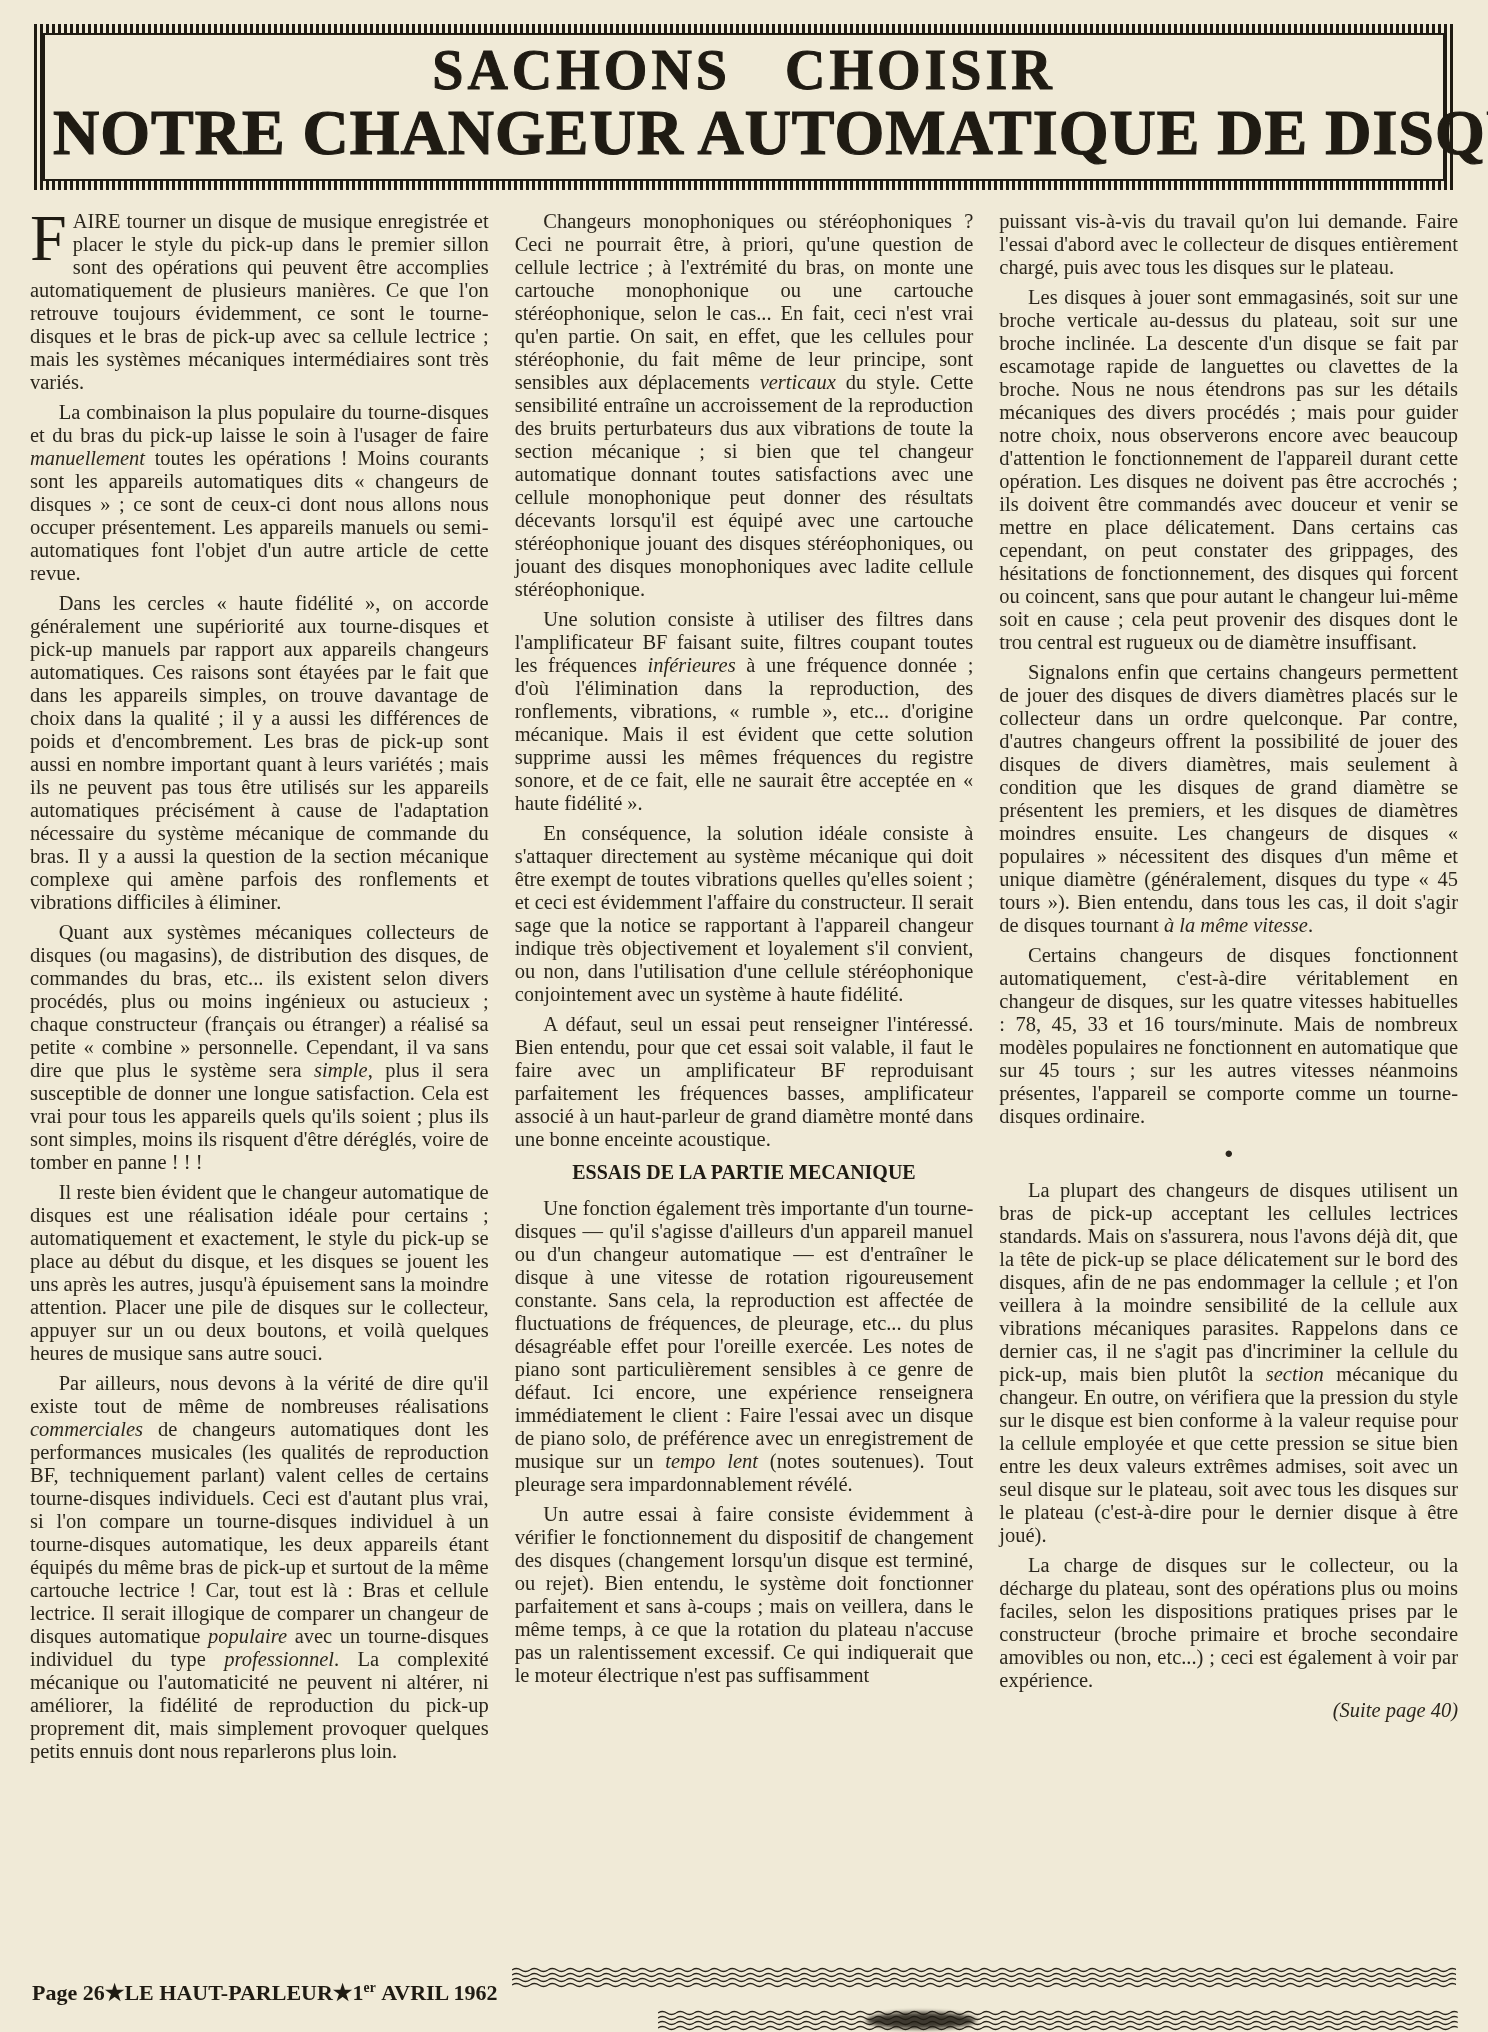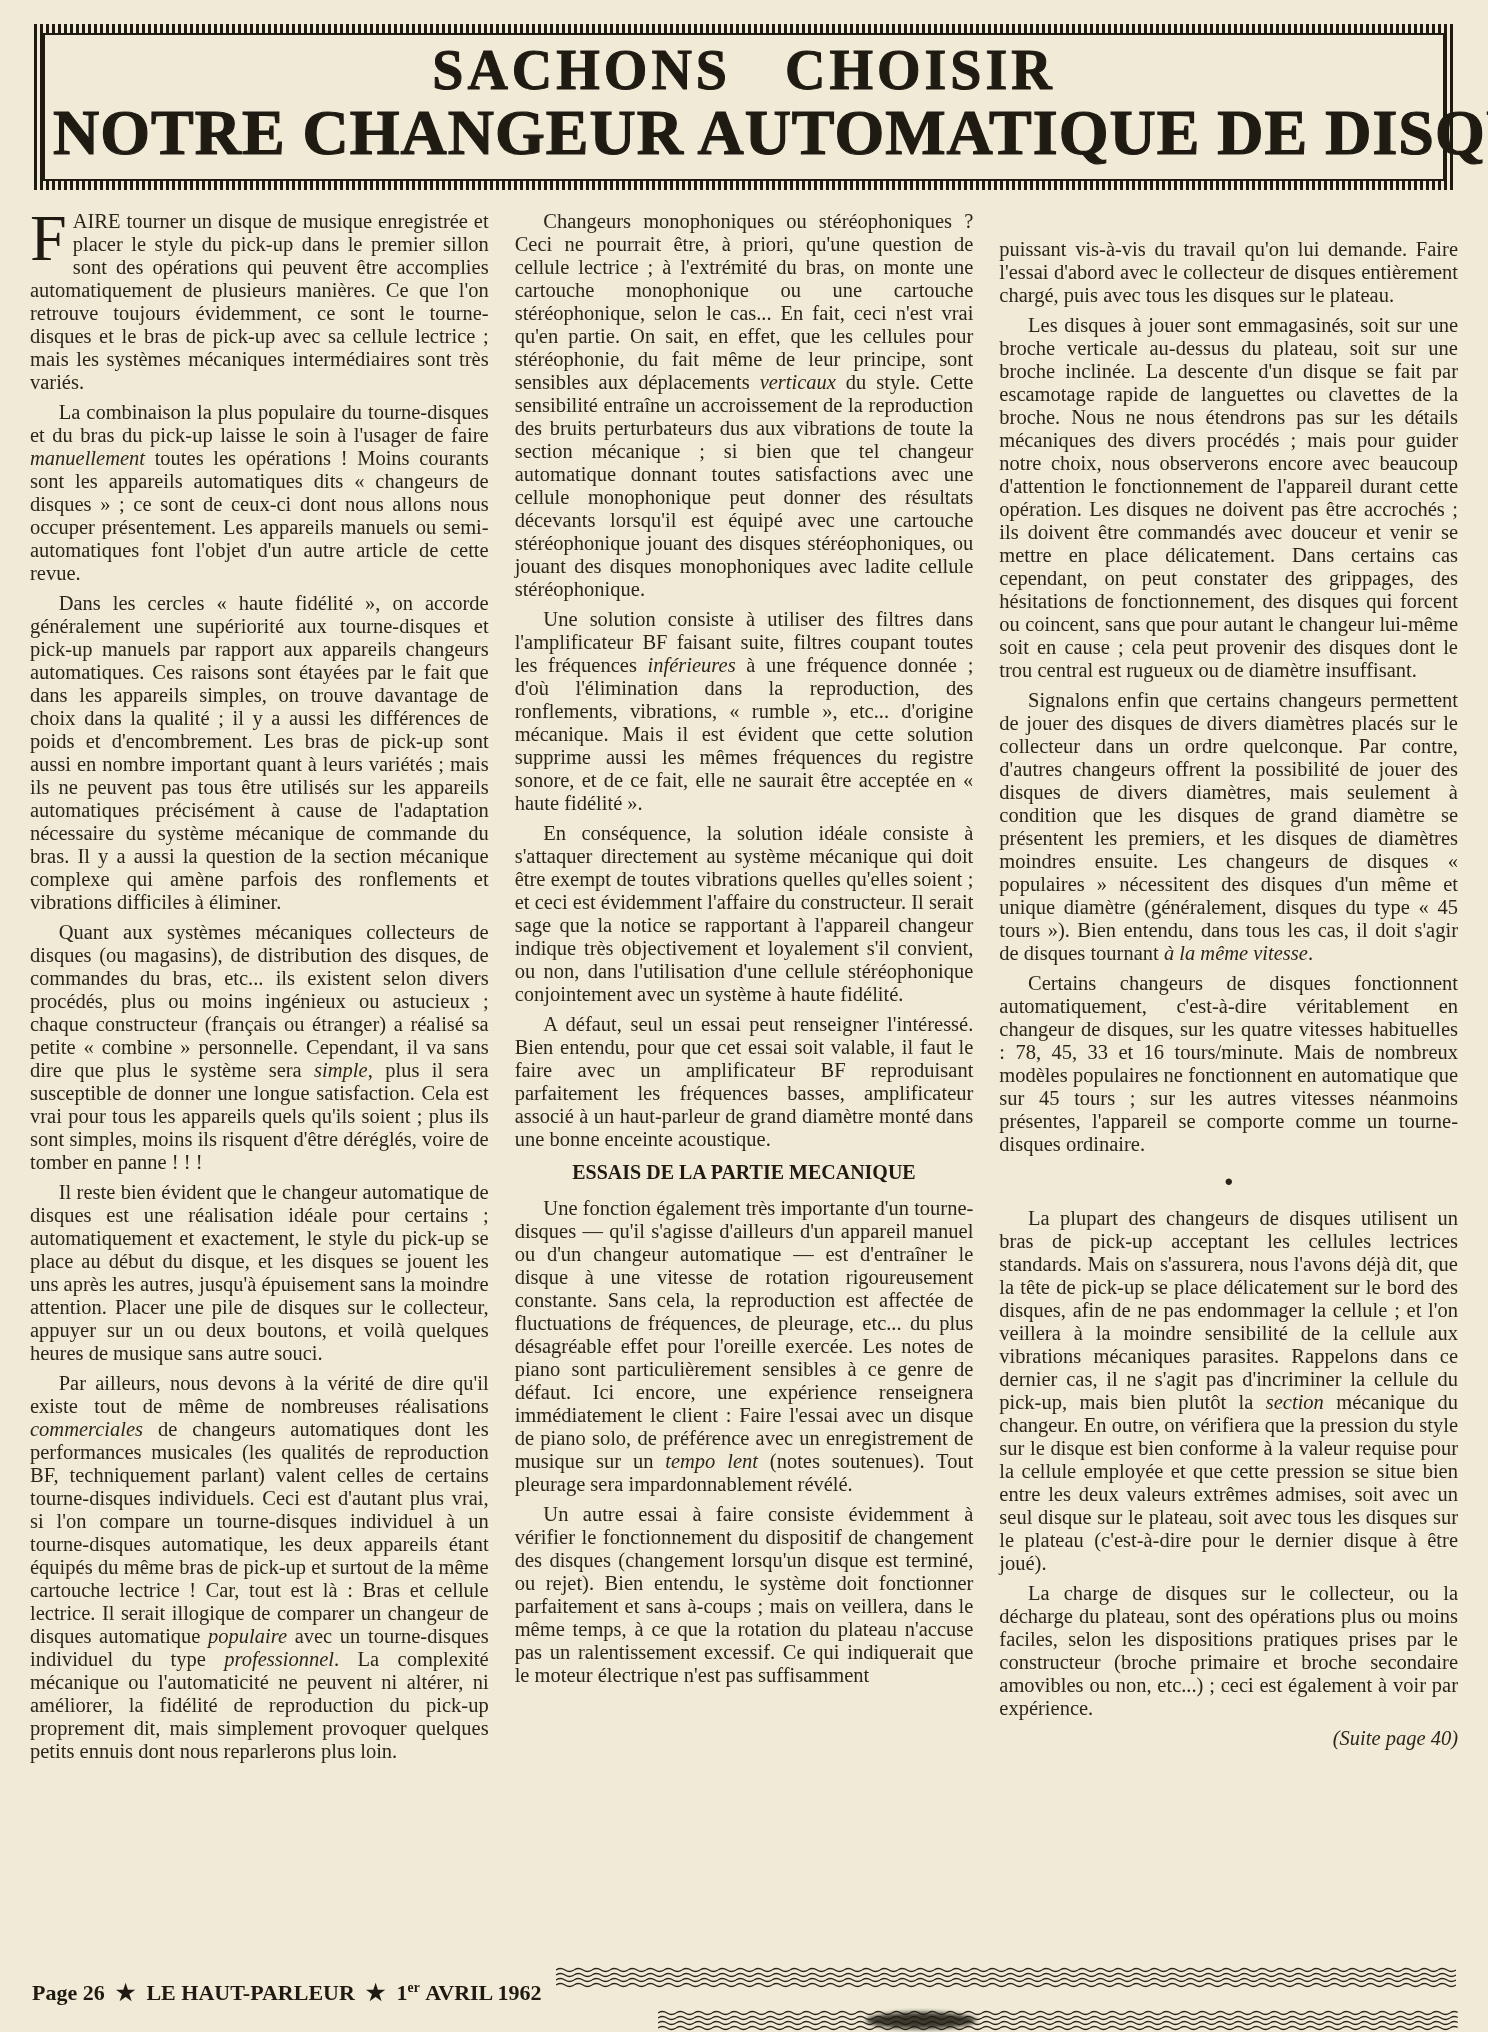--- a/index.html
+++ b/index.html
@@ -68,21 +68,21 @@
     text-align:justify;
     font-size:20.5px;
     line-height:23px;
     hyphens:auto;
   }
   .col{min-width:0;}
   p.para{
     margin:0 0 7px 0;
     text-indent:1.4em;
   }
-  p.para.no-indent{text-indent:0;margin-top:28px;}
+  p.para.no-indent{text-indent:0;}
   p.para.has-dropcap{text-indent:0;}
   .dropcap{
     float:left;
     font-size:66px;
     line-height:50px;
     padding:3px 6px 0 0;
     color:var(--ink-strong);
   }
   h2.heading{
     text-align:center;
@@ -112,21 +112,20 @@
     flex:0 0 auto;
     display:flex;
     align-items:center;
     gap:14px;
     margin-top:8px;
     padding:0 2px;
   }
   .footer-text{
     display:flex;
     align-items:baseline;
-    gap:11px;
     font-weight:bold;
     font-size:22px;
     white-space:nowrap;
     color:var(--ink-strong);
     margin-top:30px;
   }
   .footer-text sup{font-size:0.62em;}
   .footer-waves{flex:1 1 auto;height:22px;}
   .bottom-strip{
     position:relative;

